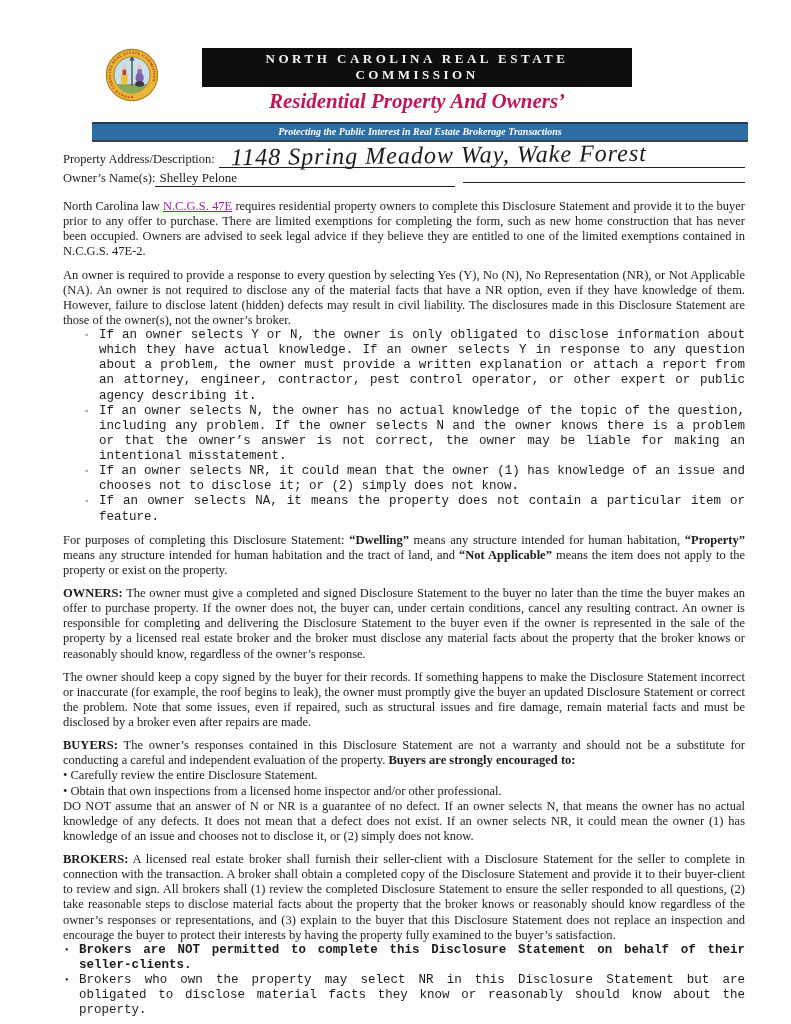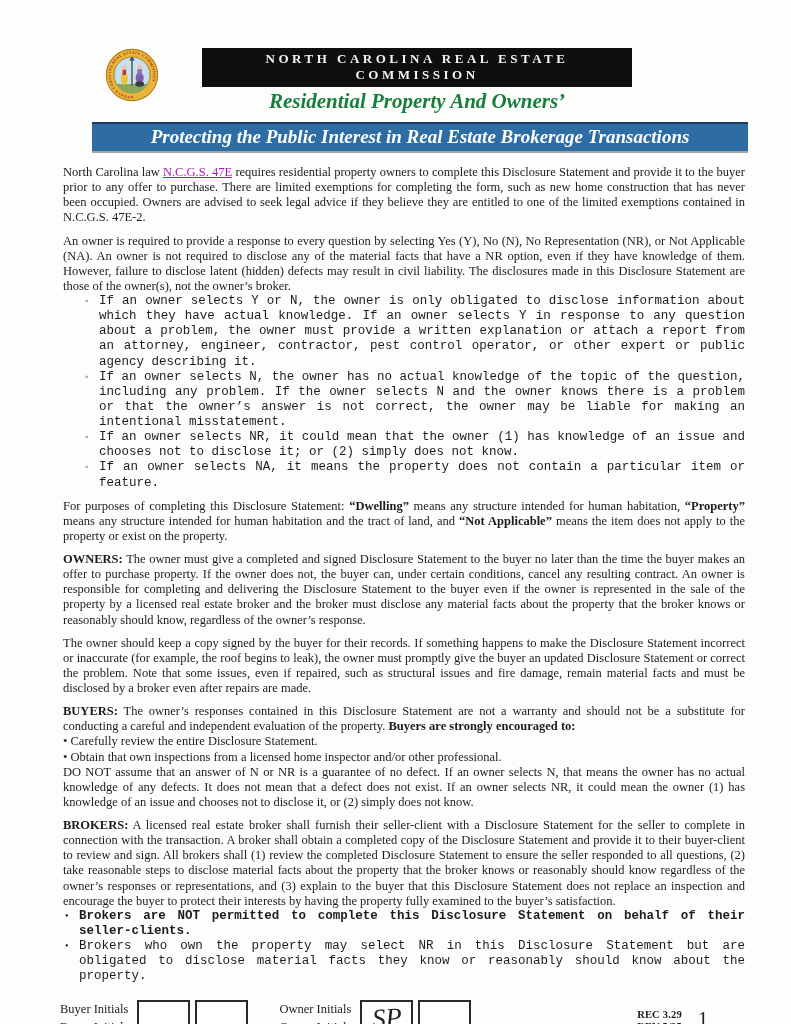--- a/index.html
+++ b/index.html
@@ -15,29 +15,29 @@
   }
   
   .seal { position:absolute; left:105px; top:46px; width:54px; height:58px; }
   .header-text { margin-left:202px; padding-top:48px; width:430px; text-align:center; }
   .black-bar {
     background:#0e0e0e; color:#f4f4f2;
     font-weight:bold; font-size:13px; letter-spacing:3.5px;
     padding:3px 6px 4px 6px;
   }
   .title-line {
-    color:#15803d; font-weight:bold; font-style:italic;
+    color:#be185d; font-weight:bold; font-style:italic;
     font-size:21px; line-height:25px; margin-top:2px;
   }
   .banner {
     margin:8px 43px 0 92px;
     background:#2e6da4;
-    border-top:2px solid #1c3c62; border-bottom:2px solid #a3a3a3;
+    border-top:2px solid #1c3c62; border-bottom:2px solid #404040;
     color:#ffffff; font-weight:bold; font-style:italic;
-    font-size:19px; text-align:center; padding:2px 0 3px 0;
+    font-size:10px; text-align:center; padding:2px 0 3px 0;
   }
   
   .form-rows { margin:6px 46px 0 63px; }
   .frow { display:flex; align-items:flex-end; }
   .flabel { font-size:12.5px; white-space:nowrap; padding-bottom:1px; }
   .fill-line { flex:1; border-bottom:1.6px solid #222; margin-left:4px; position:relative; height:20px; }
   .handwriting {
     font-family:cursive;
     font-style:italic;
     font-size:24px; color:#1b1b1b; letter-spacing:1px;
@@ -111,20 +111,33 @@
     </text>
     <circle cx="30" cy="54.6" r="1" fill="#a32020"></circle>
   </svg>
 
   <div class="header-text">
     <div class="black-bar">NORTH CAROLINA REAL ESTATE COMMISSION</div>
     <div class="title-line">Residential Property And Owners’</div>
   </div>
   <div class="banner">Protecting the Public Interest in Real Estate Brokerage Transactions</div>
 
+  <div class="form-rows">
+    <div class="frow">
+      <span class="flabel">Property Address/Description:</span>
+      <span class="fill-line">
+        <span class="handwriting">1148 Spring Meadow Way, Wake Forest</span>
+      </span>
+    </div>
+    <div class="frow owner-row">
+      <span class="flabel">Owner’s Name(s):</span>
+      <span class="typed-name">Shelley Pelone</span>
+      <span class="fill-line2"></span>
+    </div>
+  </div>
 
   <div class="body-text">
     <div class="para"><span>North Carolina law </span><a class="link">N.C.G.S. 47E</a><span> requires residential property owners to complete this Disclosure Statement and provide it to the buyer prior to any offer to purchase. There are limited exemptions for completing the form, such as new home construction that has never been occupied. Owners are advised to seek legal advice if they believe they are entitled to one of the limited exemptions contained in N.C.G.S. 47E-2.</span></div>
     <div class="para"><span>An owner is required to provide a response to every question by selecting Yes (Y), No (N), No Representation (NR), or Not Applicable (NA). An owner is not required to disclose any of the material facts that have a NR option, even if they have knowledge of them. However, failure to disclose latent (hidden) defects may result in civil liability. The disclosures made in this Disclosure Statement are those of the owner(s), not the owner’s broker.</span></div>
     <div class="blist">
       <div class="bullet">
           <span class="marker">◦</span>
           <span class="btxt"><span>If an owner selects Y or N, the owner is only obligated to disclose information about which they have actual knowledge. If an owner selects Y in response to any question about a problem, the owner must provide a written explanation or attach a report from an attorney, engineer, contractor, pest control operator, or other expert or public agency describing it.</span></span>
         </div>
       <div class="bullet">

